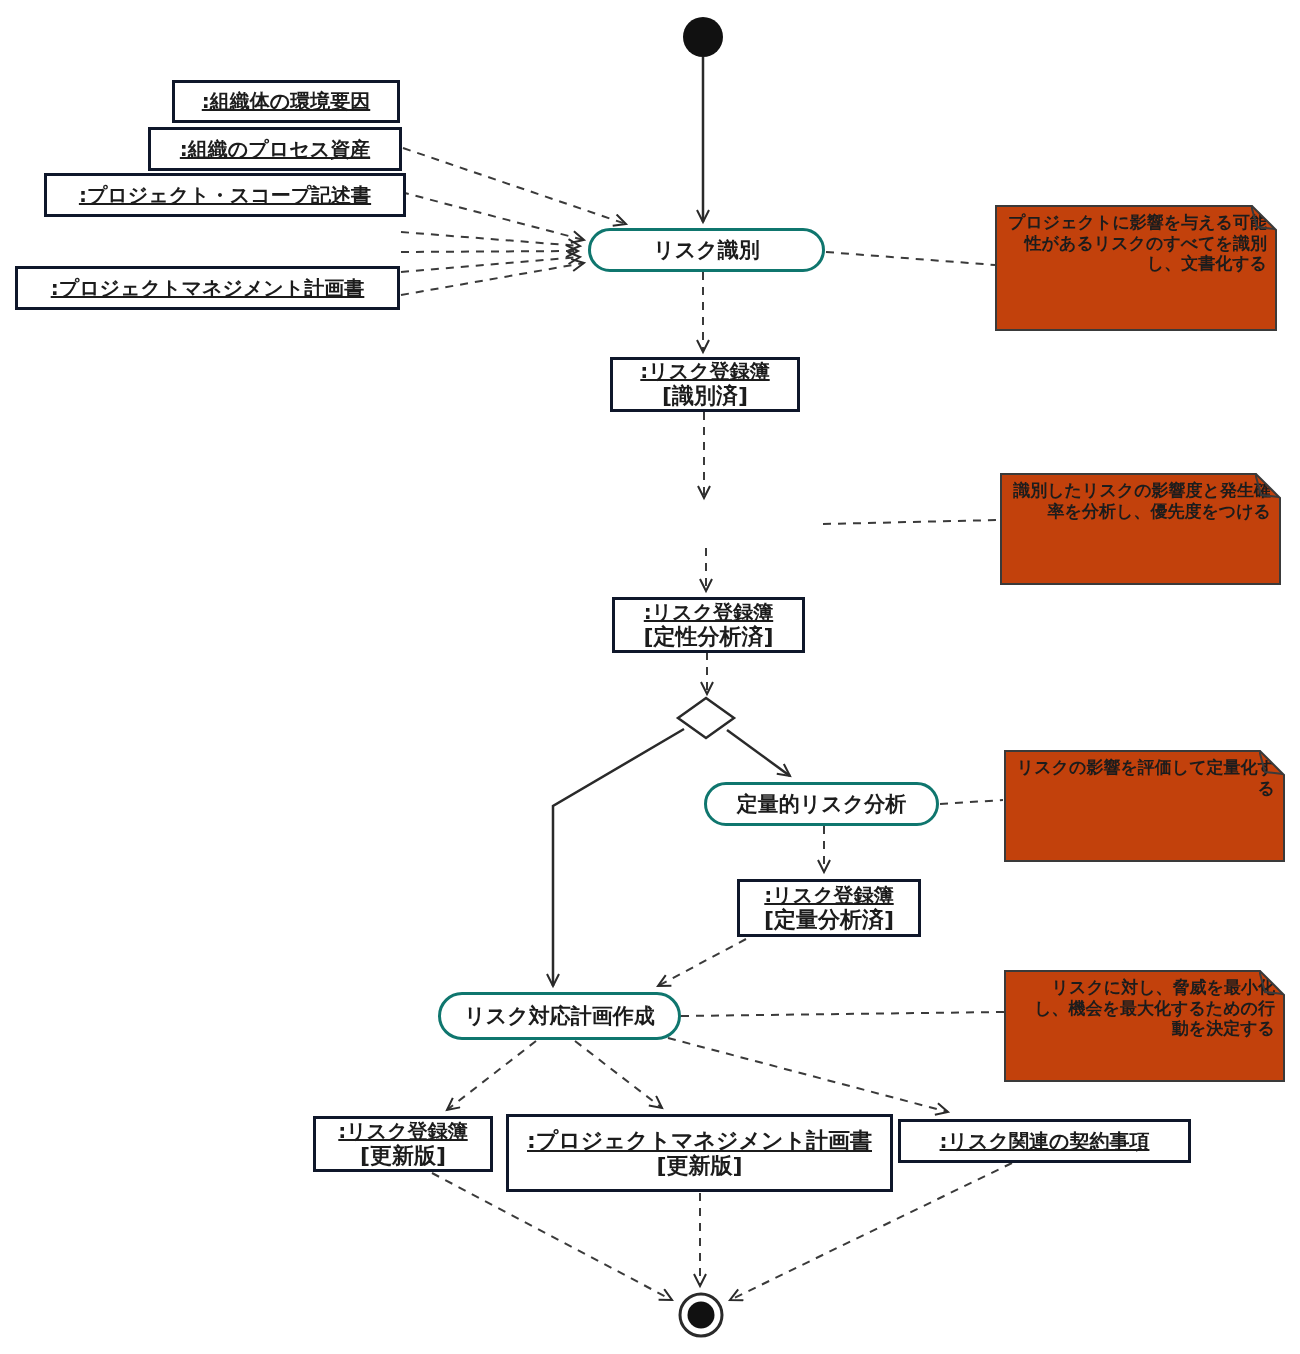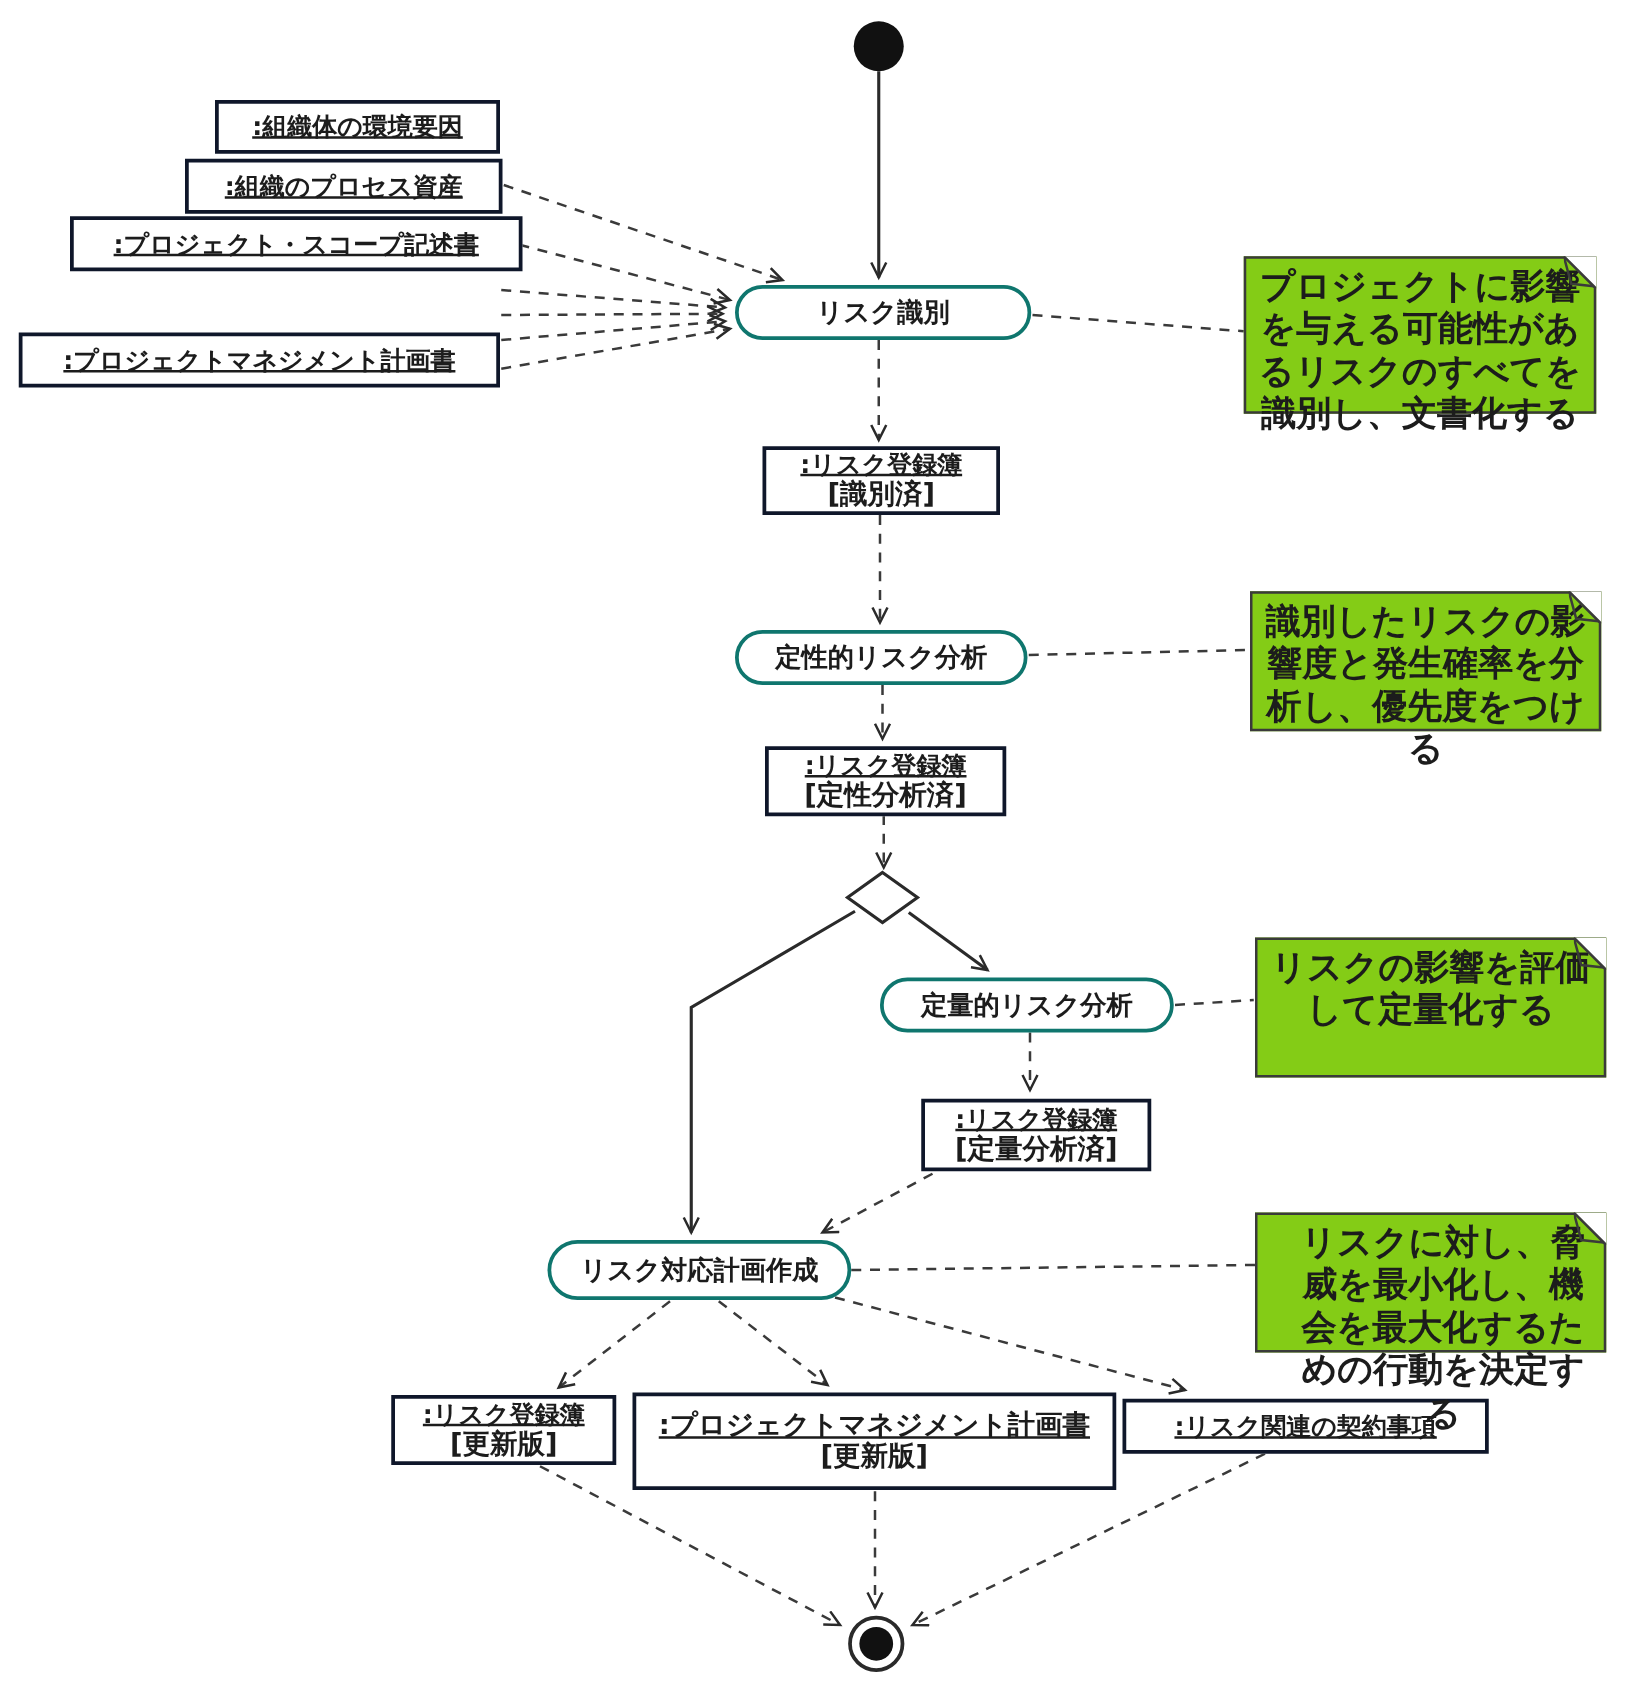--- a/index.html
+++ b/index.html
@@ -15,23 +15,23 @@
     text-align:center;box-sizing:border-box;line-height:1.15;
   }
   .objbox .title{font-weight:bold;font-size:20px;text-decoration:underline;white-space:nowrap;}
   .objbox .state{font-weight:bold;font-size:22px;}
   .activity{
     position:absolute;background:#ffffff;border:3px solid #0f766e;border-radius:24px;
     display:flex;align-items:center;justify-content:center;box-sizing:border-box;
     font-weight:bold;font-size:21px;white-space:nowrap;
   }
   .note{
-    position:absolute;background:#84cc16;border:2px solid #3a3a3a;
-    box-sizing:border-box;padding:5px 8px;font-weight:bold;font-size:28px;
-    line-height:1.22;text-align:center;
+    position:absolute;background:#c2410c;border:2px solid #3a3a3a;
+    box-sizing:border-box;padding:5px 8px;font-weight:bold;font-size:17px;
+    line-height:1.22;text-align:right;
   }
   .fold{position:absolute;top:-2px;right:-2px;width:26px;height:26px;}
 </style>
 </head>
 <body>
 
 <div id="stage">
 
   <svg id="wires" viewBox="0 0 1300 1354">
     <defs>
@@ -82,32 +82,29 @@
       <circle cx="701" cy="1315" r="13.5" fill="#111111"></circle>
     </g>
   </svg>
 
   <div class="objbox" style="left:172px;top:80px;width:228px;height:43px;">
     <span class="title">:組織体の環境要因</span>
   </div>
   <div class="objbox" style="left:148px;top:127px;width:254px;height:44px;">
     <span class="title">:組織のプロセス資産</span>
   </div>
-  <div class="objbox" style="left:56px;top:173px;width:362px;height:44px;">
+  <div class="objbox" style="left:44px;top:173px;width:362px;height:44px;">
     <span class="title">:プロジェクト・スコープ記述書</span>
   </div>
   <div class="objbox" style="left:15px;top:266px;width:385px;height:44px;">
     <span class="title">:プロジェクトマネジメント計画書</span>
   </div>
 
   <div class="activity" style="left:588px;top:228px;width:237px;height:44px;">
     <span>リスク識別</span>
-  </div>
-  <div class="activity" style="left:588px;top:504px;width:234px;height:44px;">
-    <span>定性的リスク分析</span>
   </div>
   <div class="activity" style="left:704px;top:782px;width:235px;height:44px;">
     <span>定量的リスク分析</span>
   </div>
   <div class="activity" style="left:438px;top:992px;width:243px;height:48px;">
     <span>リスク対応計画作成</span>
   </div>
 
   <div class="objbox" style="left:610px;top:357px;width:190px;height:55px;">
     <span class="title">:リスク登録簿</span>

